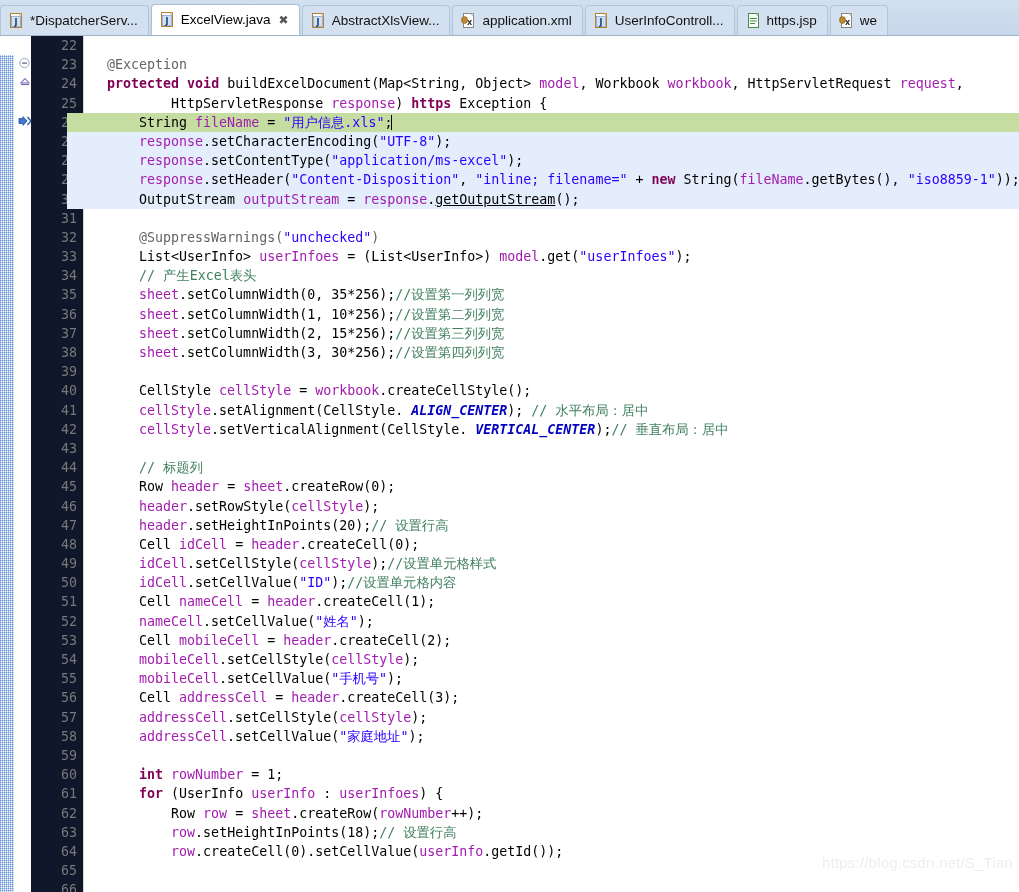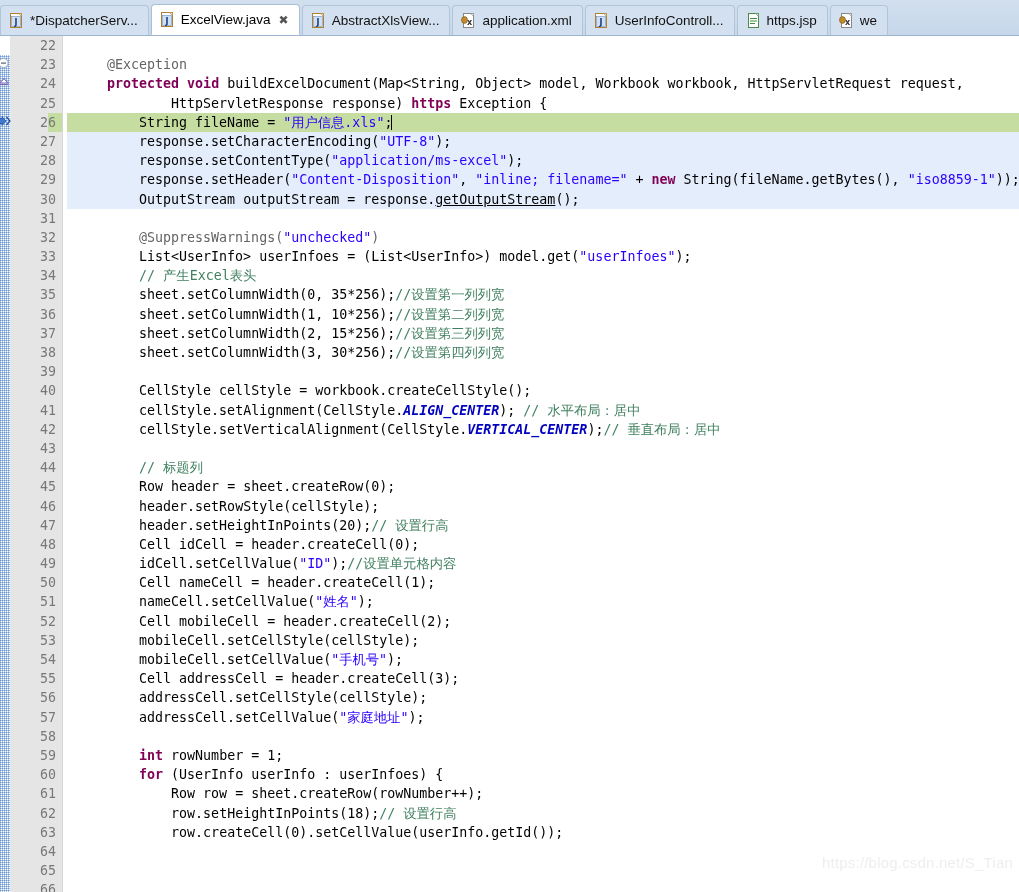--- a/index.html
+++ b/index.html
@@ -93,23 +93,23 @@
     opacity: 1;
   }
   .foldcol-top-gap {
     position: absolute;
     left: 0; top: 0;
     width: 14px; height: 19px;
     background: #ffffff;
   }
   .gutter {
     position: absolute;
-    left: 10px; top: 0; bottom: 0;
+    left: 31px; top: 0; bottom: 0;
     width: 52px;
-    background: #e5e5e5;
+    background: #0f172a;
     border-right: 1px solid #d6d6d6;
   }
   .code-area {
     position: absolute;
     left: 67px; top: 0; right: 0; bottom: 0;
     overflow: hidden;
   }
 
   .row {
     position: relative;
@@ -161,22 +161,22 @@
     height: 15px;
     vertical-align: -3px;
     margin-left: -1px;
   }
 
   
   .kw  { color: #7f0055; font-weight: bold; }
   .str { color: #2a00ff; }
   .cmt { color: #3f7f5f; }
   .ann { color: #646464; }
-  .loc { color: #000000; }
-  .sfld{ color: #0000c0; font-weight: bold; font-style: italic; }
+  .loc { color: #a21caf; }
+  .sfld{ color: #0000c0; font-weight: bold; font-style: italic; margin-left: 8px; }
   .und { text-decoration: underline; }
   .pln { color: #000000; }
 
   .watermark {
     position: absolute;
     right: 6px;
     bottom: 22px;
     font-family: "Liberation Sans", sans-serif;
     font-size: 15px;
     color: #eeeeee;
@@ -349,20 +349,21 @@
       <div class="row"><span class="codeline"></span></div>
       <div class="row"><span class="codeline"><span class="pln">        CellStyle </span><span class="loc">cellStyle</span><span class="pln"> = </span><span class="loc">workbook</span><span class="pln">.createCellStyle();</span></span></div>
       <div class="row"><span class="codeline"><span class="pln">        </span><span class="loc">cellStyle</span><span class="pln">.setAlignment(CellStyle.</span><span class="sfld">ALIGN_CENTER</span><span class="pln">); </span><span class="cmt">// 水平布局：居中</span></span></div>
       <div class="row"><span class="codeline"><span class="pln">        </span><span class="loc">cellStyle</span><span class="pln">.setVerticalAlignment(CellStyle.</span><span class="sfld">VERTICAL_CENTER</span><span class="pln">);</span><span class="cmt">// 垂直布局：居中</span></span></div>
       <div class="row"><span class="codeline"></span></div>
       <div class="row"><span class="codeline"><span class="pln">        </span><span class="cmt">// 标题列</span></span></div>
       <div class="row"><span class="codeline"><span class="pln">        Row </span><span class="loc">header</span><span class="pln"> = </span><span class="loc">sheet</span><span class="pln">.createRow(0);</span></span></div>
       <div class="row"><span class="codeline"><span class="pln">        </span><span class="loc">header</span><span class="pln">.setRowStyle(</span><span class="loc">cellStyle</span><span class="pln">);</span></span></div>
       <div class="row"><span class="codeline"><span class="pln">        </span><span class="loc">header</span><span class="pln">.setHeightInPoints(20);</span><span class="cmt">// 设置行高</span></span></div>
       <div class="row"><span class="codeline"><span class="pln">        Cell </span><span class="loc">idCell</span><span class="pln"> = </span><span class="loc">header</span><span class="pln">.createCell(0);</span></span></div>
+      <div class="row"><span class="codeline"><span class="pln">        </span><span class="loc">idCell</span><span class="pln">.setCellStyle(</span><span class="loc">cellStyle</span><span class="pln">);</span><span class="cmt">//设置单元格样式</span></span></div>
       <div class="row"><span class="codeline"><span class="pln">        </span><span class="loc">idCell</span><span class="pln">.setCellValue(</span><span class="str">"ID"</span><span class="pln">);</span><span class="cmt">//设置单元格内容</span></span></div>
       <div class="row"><span class="codeline"><span class="pln">        Cell </span><span class="loc">nameCell</span><span class="pln"> = </span><span class="loc">header</span><span class="pln">.createCell(1);</span></span></div>
       <div class="row"><span class="codeline"><span class="pln">        </span><span class="loc">nameCell</span><span class="pln">.setCellValue(</span><span class="str">"姓名"</span><span class="pln">);</span></span></div>
       <div class="row"><span class="codeline"><span class="pln">        Cell </span><span class="loc">mobileCell</span><span class="pln"> = </span><span class="loc">header</span><span class="pln">.createCell(2);</span></span></div>
       <div class="row"><span class="codeline"><span class="pln">        </span><span class="loc">mobileCell</span><span class="pln">.setCellStyle(</span><span class="loc">cellStyle</span><span class="pln">);</span></span></div>
       <div class="row"><span class="codeline"><span class="pln">        </span><span class="loc">mobileCell</span><span class="pln">.setCellValue(</span><span class="str">"手机号"</span><span class="pln">);</span></span></div>
       <div class="row"><span class="codeline"><span class="pln">        Cell </span><span class="loc">addressCell</span><span class="pln"> = </span><span class="loc">header</span><span class="pln">.createCell(3);</span></span></div>
       <div class="row"><span class="codeline"><span class="pln">        </span><span class="loc">addressCell</span><span class="pln">.setCellStyle(</span><span class="loc">cellStyle</span><span class="pln">);</span></span></div>
       <div class="row"><span class="codeline"><span class="pln">        </span><span class="loc">addressCell</span><span class="pln">.setCellValue(</span><span class="str">"家庭地址"</span><span class="pln">);</span></span></div>
       <div class="row"><span class="codeline"></span></div>

